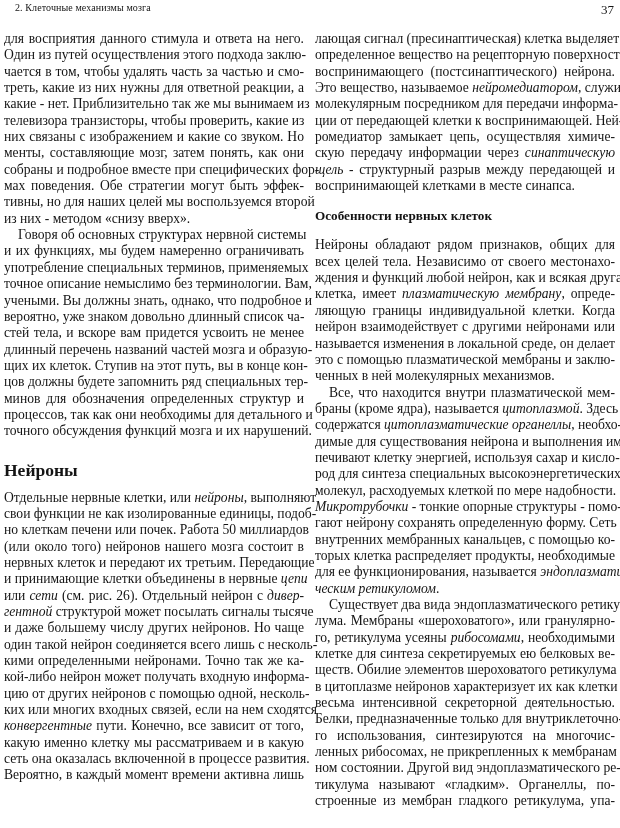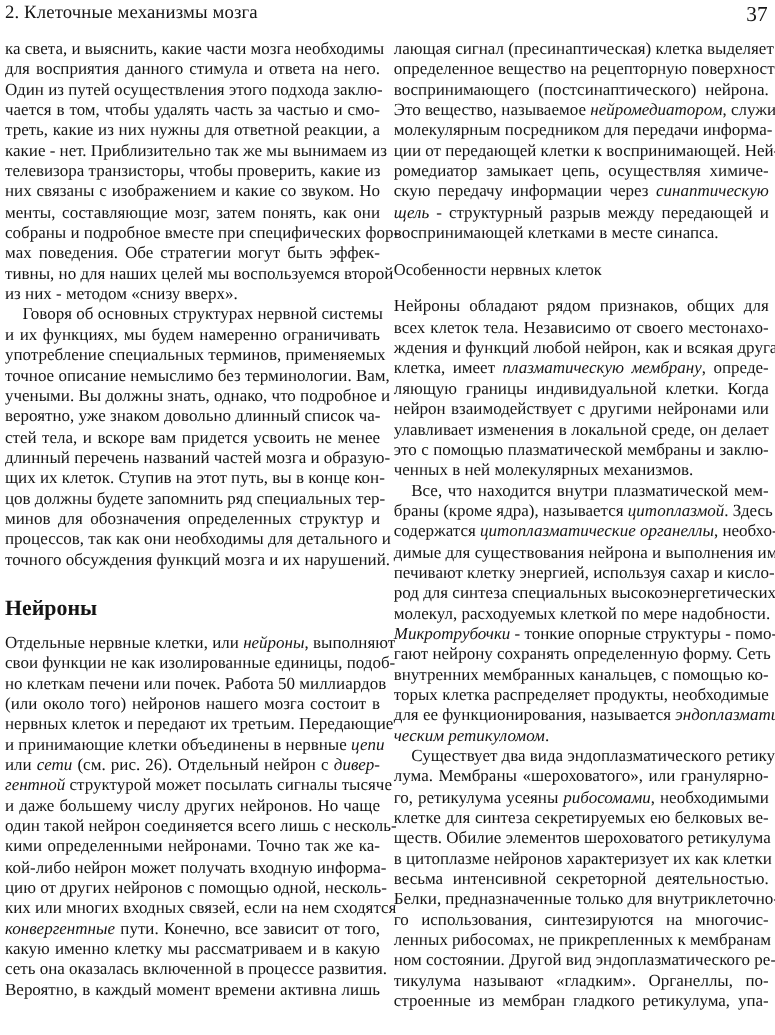--- a/index.html
+++ b/index.html
@@ -1,40 +1,39 @@
 <!DOCTYPE html>
 <html><head>
 <meta charset="utf-8">
 <style>
   html, body { margin: 0; padding: 0; background: #ffffff; }
   body { width: 620px; height: 828px; position: relative; overflow: hidden;
          font-family: "Liberation Serif", "DejaVu Serif", serif; color: #141414; }
-  .running-head { position: absolute; top: 2px; left: 4px; font-size: 15px; letter-spacing: 0.1px; }
-  .page-number { position: absolute; top: 2px; right: 6px; font-size: 17px; }
+  .running-head { position: absolute; top: 2px; left: 15px; font-size: 10px; letter-spacing: 0.1px; }
+  .page-number { position: absolute; top: 2px; right: 6px; font-size: 13px; }
   .col { position: absolute; width: 300px; }
   .col.left { left: 4px; top: 31px; }
   .col.right { left: 315px; top: 31px; }
   .line { display: block; height: 16.35px; line-height: 16.35px; font-size: 13.6px;
           text-align: justify; text-align-last: justify; white-space: nowrap; overflow: visible; }
   .line.last { text-align-last: left; }
   .line.indent { padding-left: 14px; }
   em { font-style: italic; }
   .h-major { display: block; font-weight: bold; font-size: 17.5px; height: 24px; line-height: 24px; margin-top: 18px; margin-bottom: 8px; }
-  .h-minor { display: block; font-weight: normal; font-size: 13.2px; height: 16px; line-height: 16px; margin-top: 14px; margin-bottom: 13px; }
+  .h-minor { display: block; font-weight: bold; font-size: 13.2px; height: 16px; line-height: 16px; margin-top: 14px; margin-bottom: 13px; }
 </style>
 </head>
 <body>
 
 <div>
   <div class="running-head">2. Клеточные механизмы мозга</div>
   <div class="page-number">37</div>
 
   <div class="col left">
     <div>
-      <span class="line">ка света, и выяснить, какие части мозга необходимы</span>
       <span class="line">для восприятия данного стимула и ответа на него.</span>
       <span class="line">Один из путей осуществления этого подхода заклю-</span>
       <span class="line">чается в том, чтобы удалять часть за частью и смо-</span>
       <span class="line">треть, какие из них нужны для ответной реакции, а</span>
       <span class="line">какие - нет. Приблизительно так же мы вынимаем из</span>
       <span class="line">телевизора транзисторы, чтобы проверить, какие из</span>
       <span class="line">них связаны с изображением и какие со звуком. Но</span>
       <span class="line">менты, составляющие мозг, затем понять, как они</span>
       <span class="line">собраны и подробное вместе при специфических фор-</span>
       <span class="line">мах поведения. Обе стратегии могут быть эффек-</span>
@@ -94,26 +93,26 @@
       <span class="line">ромедиатор замыкает цепь, осуществляя химиче-</span>
       <span class="line"><span>скую передачу информации через </span><em>синаптическую</em></span>
       <span class="line"><em>щель</em><span> - структурный разрыв между передающей и</span></span>
       <span class="line last">воспринимающей клетками в месте синапса.</span>
     </div>
 
     <div class="h-minor">Особенности нервных клеток</div>
 
     <div>
       <span class="line">Нейроны обладают рядом признаков, общих для</span>
-      <span class="line">всех клеток тела. Независимо от своего местонахо-</span>
+      <span class="line">всех целей тела. Независимо от своего местонахо-</span>
       <span class="line">ждения и функций любой нейрон, как и всякая другая</span>
       <span class="line"><span>клетка, имеет </span><em>плазматическую мембрану</em><span>, опреде-</span></span>
       <span class="line">ляющую границы индивидуальной клетки. Когда</span>
       <span class="line">нейрон взаимодействует с другими нейронами или</span>
-      <span class="line">улавливает изменения в локальной среде, он делает</span>
+      <span class="line">называется изменения в локальной среде, он делает</span>
       <span class="line">это с помощью плазматической мембраны и заклю-</span>
       <span class="line last">ченных в ней молекулярных механизмов.</span>
     </div>
     <div>
       <span class="line indent">Все, что находится внутри плазматической мем-</span>
       <span class="line"><span>браны (кроме ядра), называется </span><em>цитоплазмой</em><span>. Здесь</span></span>
       <span class="line"><span>содержатся </span><em>цитоплазматические органеллы</em><span>, необхо-</span></span>
       <span class="line">димые для существования нейрона и выполнения им</span>
       <span class="line">печивают клетку энергией, используя сахар и кисло-</span>
       <span class="line">род для синтеза специальных высокоэнергетических</span>

